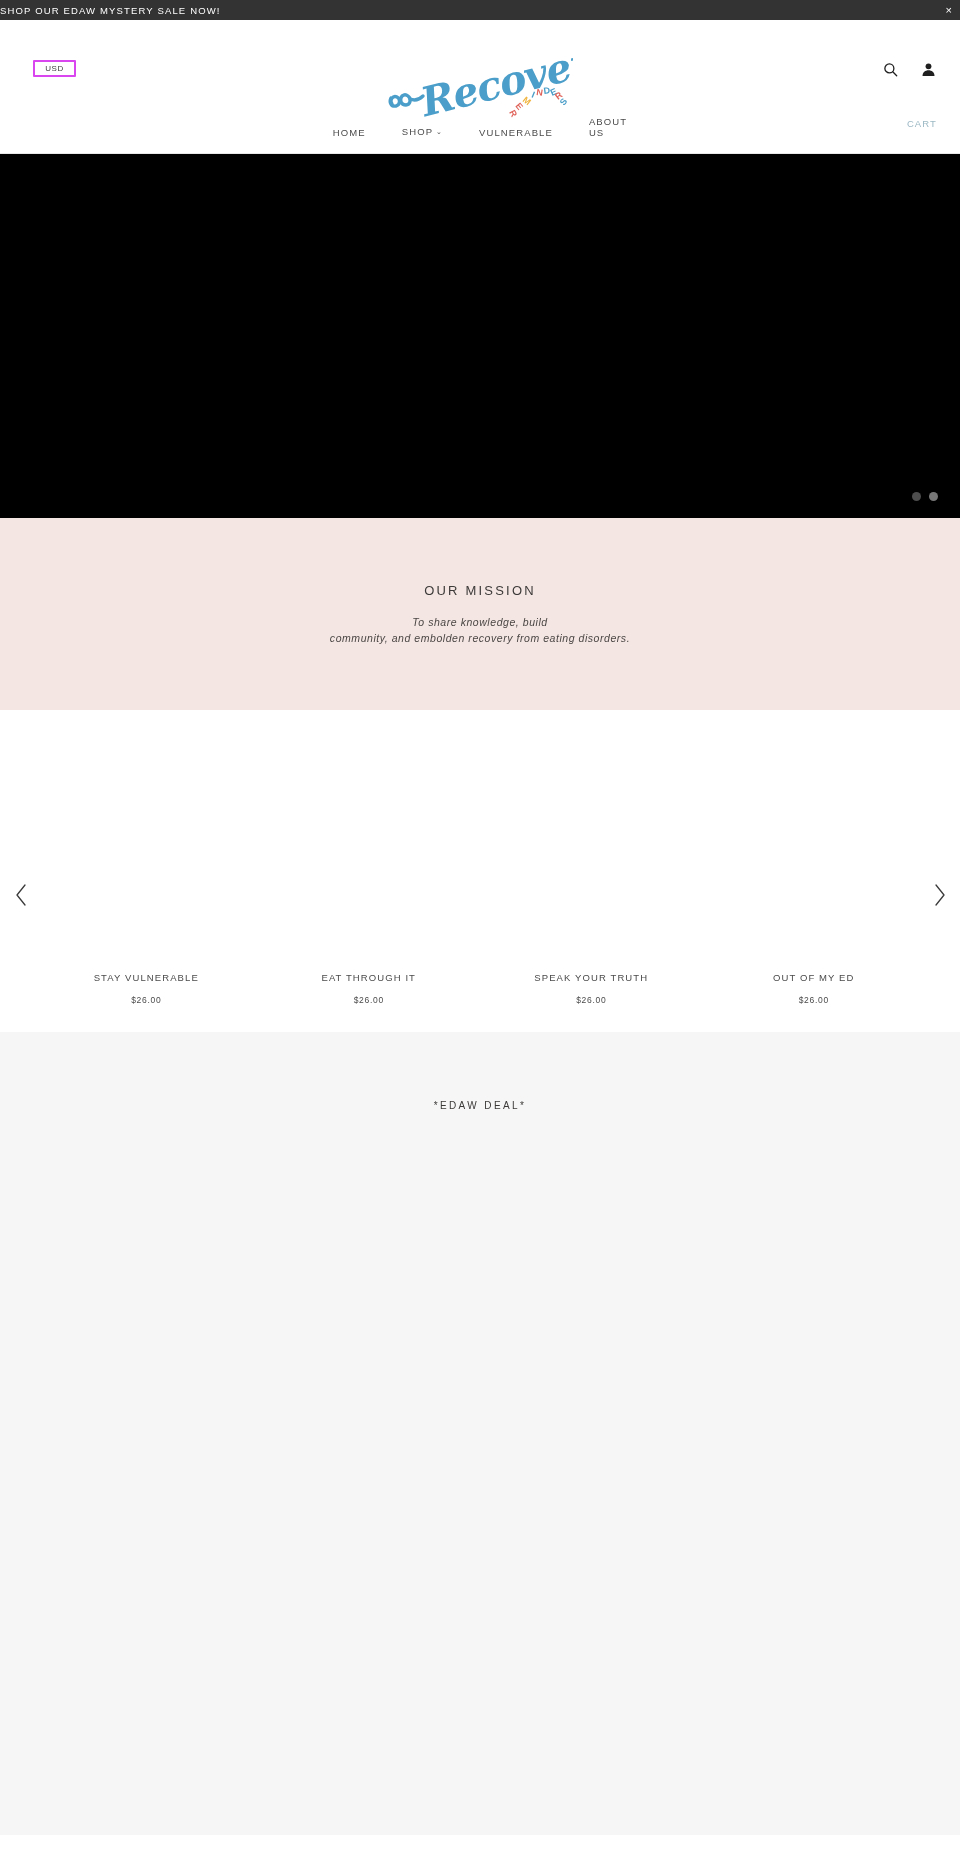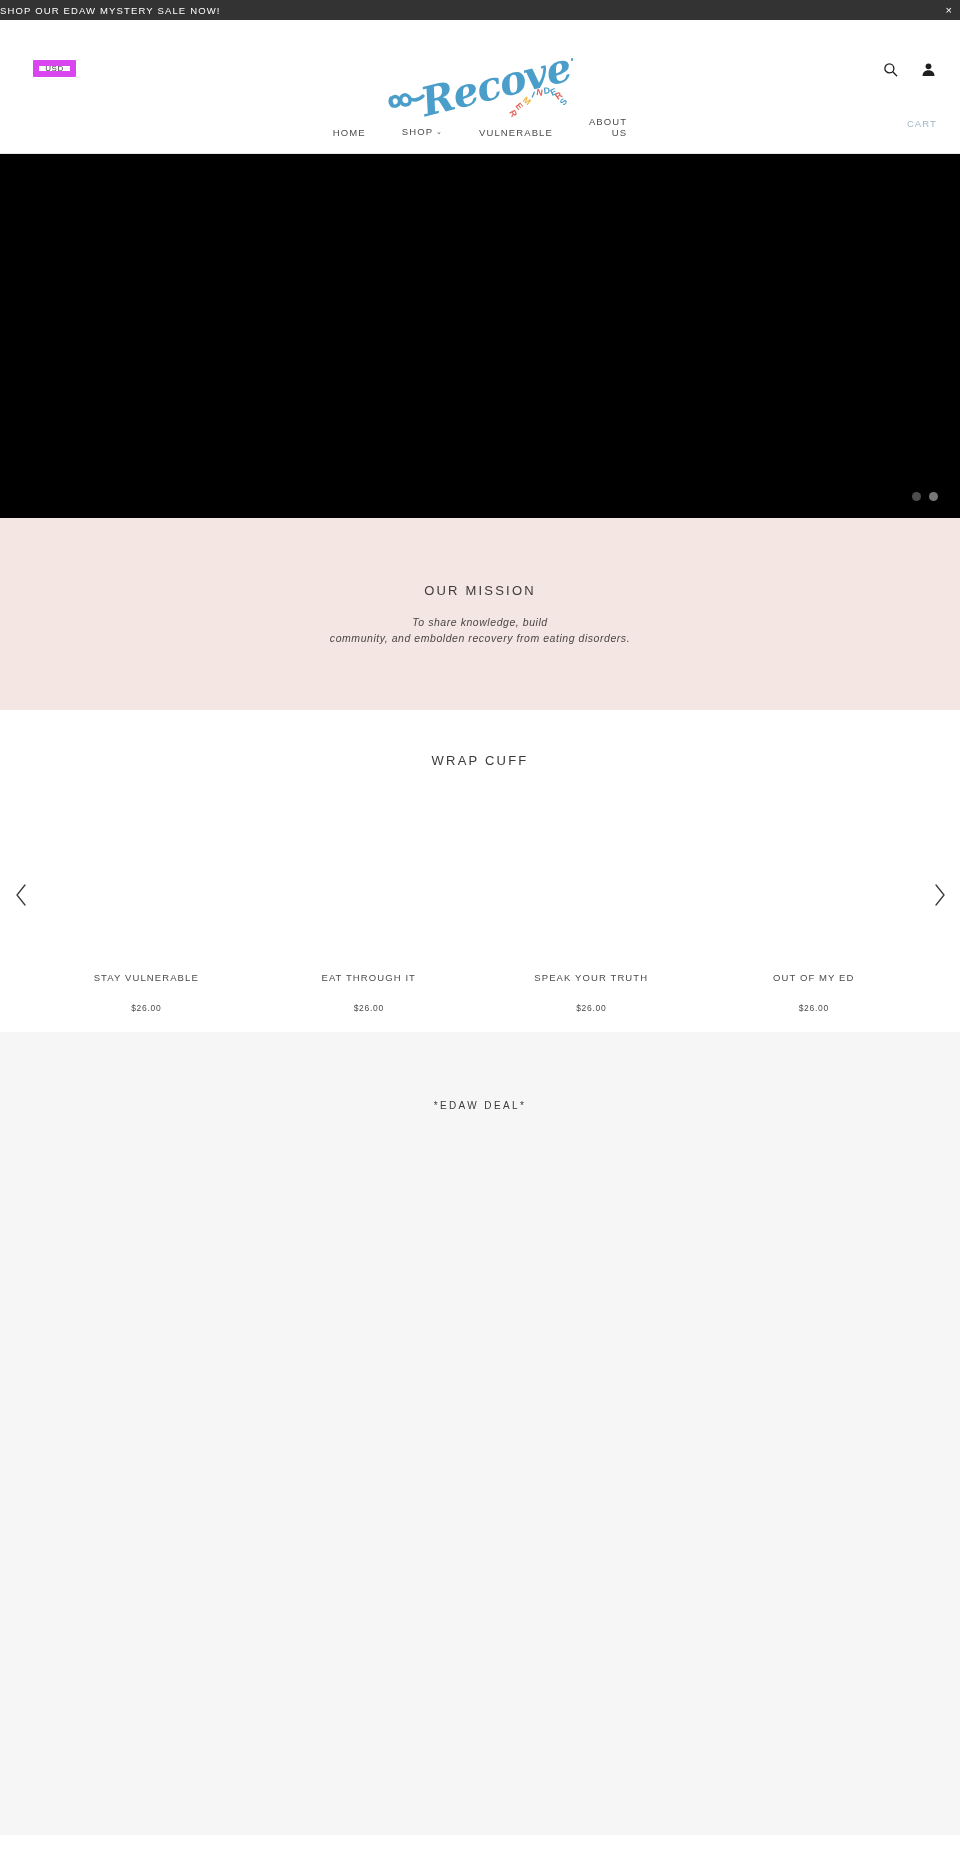--- a/index.html
+++ b/index.html
@@ -45,21 +45,21 @@
     height: 134px;
     background: #ffffff;
     border-bottom: 1px solid #e8e8e8;
   }
   .currency-select {
     position: absolute;
     left: 33px;
     top: 40px;
     width: 43px;
     height: 17px;
-    border: 6px solid #d946ef;
+    border: 2px solid #d946ef;
     background: #ffffff;
     border-radius: 1px;
     display: flex;
     align-items: center;
     justify-content: center;
     cursor: pointer;
   }
   .currency-select span {
     font-size: 8px;
     letter-spacing: 0.6px;
@@ -111,21 +111,21 @@
     align-items: flex-end;
     gap: 0;
     list-style: none;
   }
   .nav-item {
     font-size: 9.5px;
     letter-spacing: 1.1px;
     color: #4a4a4a;
     padding: 0 18px;
     cursor: pointer;
-    text-align: right;
+    text-align: left;
     line-height: 11px;
     white-space: nowrap;
   }
   .nav-item .caret {
     font-size: 7px;
     margin-left: 3px;
     position: relative;
     top: -1px;
   }
   .nav-item.two-line { line-height: 11px; }
@@ -232,21 +232,21 @@
     height: 162px;
     background: #ffffff;
   }
   .product-title {
     margin-top: 20px;
     font-size: 9.5px;
     letter-spacing: 1.1px;
     color: #4a4a4a;
   }
   .product-price {
-    margin-top: 20px;
+    margin-top: 12px;
     font-size: 8.5px;
     letter-spacing: 0.7px;
     color: #4a4a4a;
   }
 
   
   .edaw {
     height: 803px;
     background: #f6f6f6;
     padding-top: 68px;
@@ -343,21 +343,20 @@
   </div>
 </section>
 
 <section class="mission">
   <h2 class="mission-title">OUR MISSION</h2>
   <p class="mission-line">To share knowledge, build</p>
   <p class="mission-line">community, and embolden recovery from eating disorders.</p>
 </section>
 
 <section class="products">
-  <h2 class="section-title">WRAP CUFF</h2>
 
   <div class="carousel-arrow prev">
     <svg width="13" height="22" viewBox="0 0 13 22" fill="none" stroke="#3a3a3a" stroke-width="1.3" stroke-linecap="round" stroke-linejoin="round">
       <polyline points="10,1 2,11 10,21"></polyline>
     </svg>
   </div>
   <div class="carousel-arrow next">
     <svg width="13" height="22" viewBox="0 0 13 22" fill="none" stroke="#3a3a3a" stroke-width="1.3" stroke-linecap="round" stroke-linejoin="round">
       <polyline points="3,1 11,11 3,21"></polyline>
     </svg>

